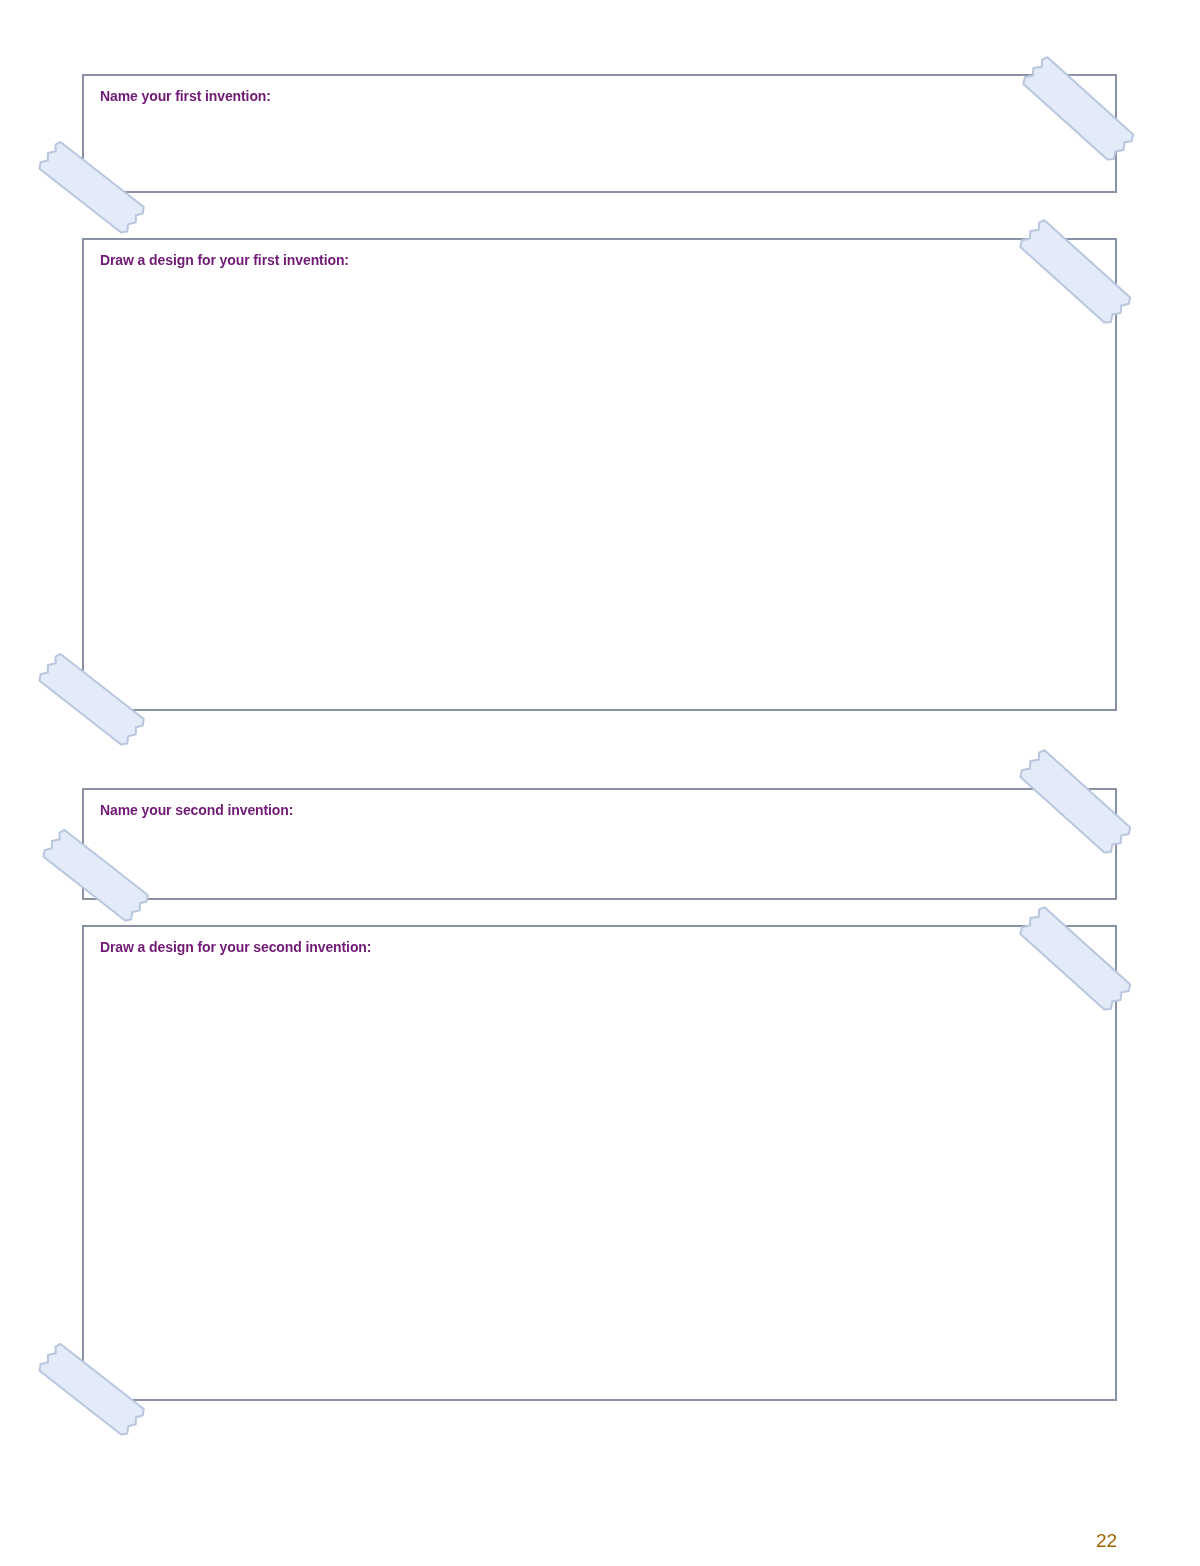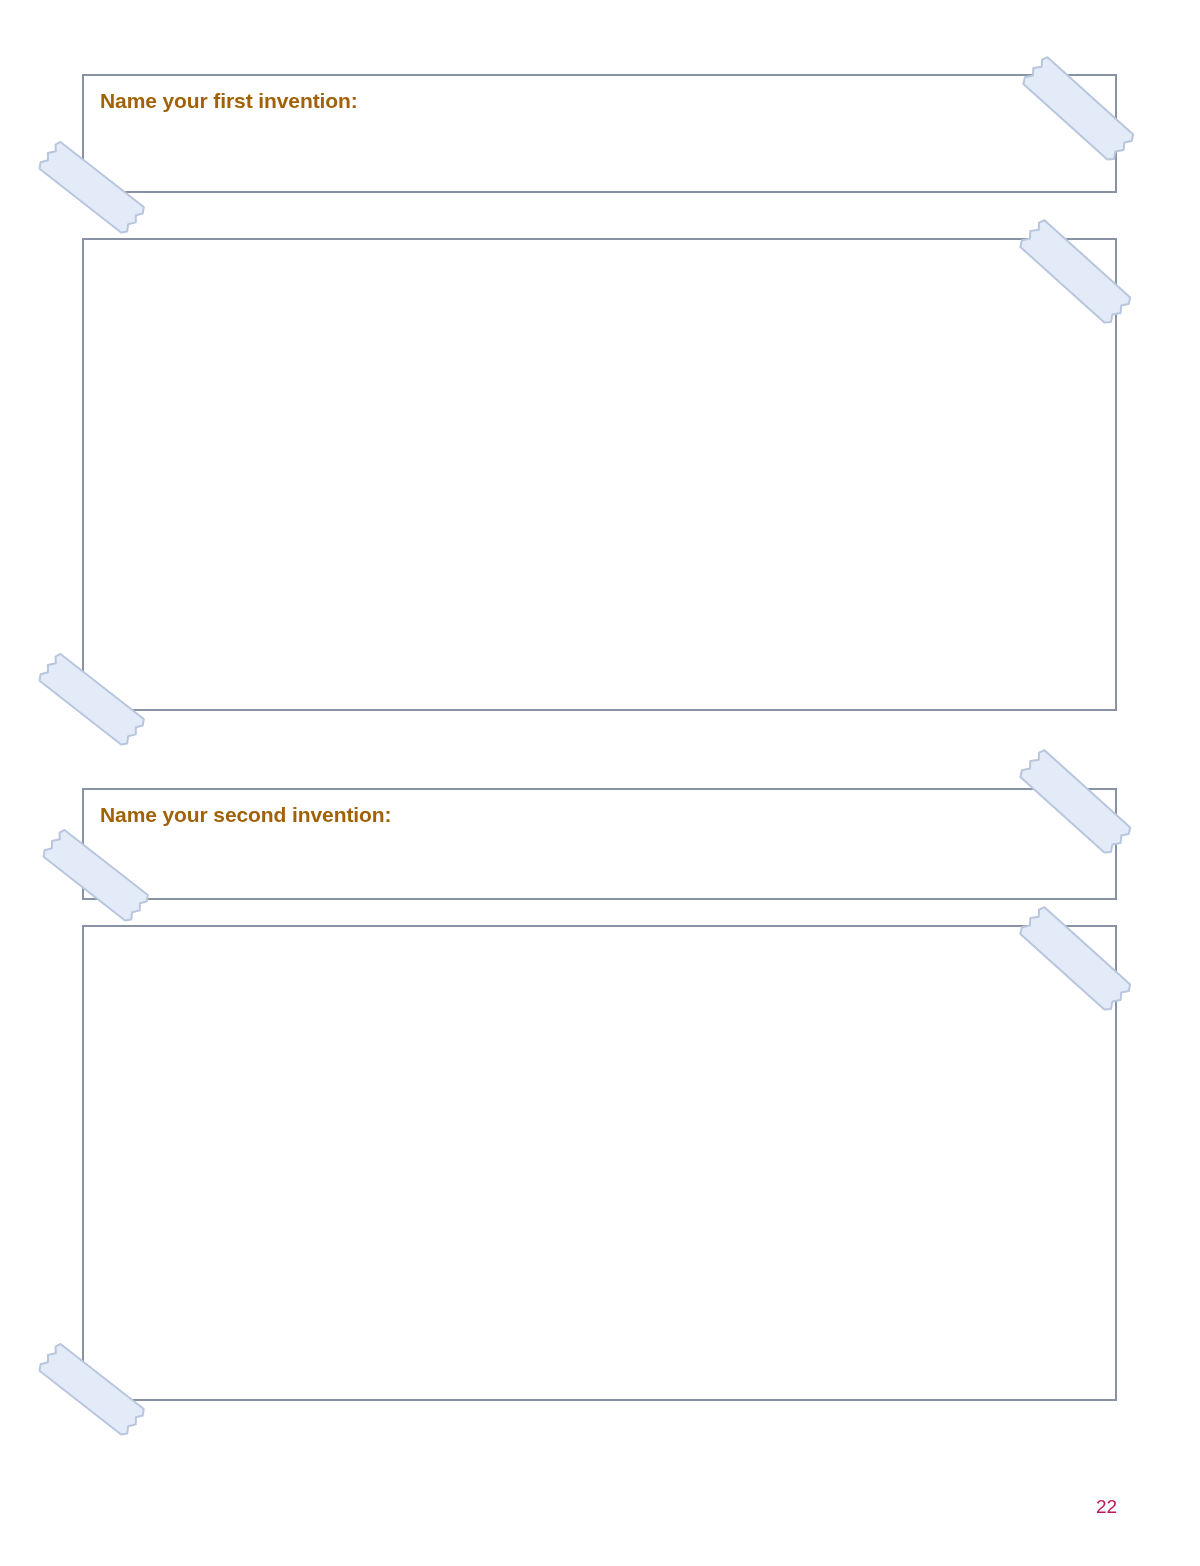--- a/index.html
+++ b/index.html
@@ -27,23 +27,23 @@
     position: absolute;
     box-sizing: border-box;
     border: 2px solid #8892a4;
     background: #ffffff;
   }
 
   .box-label {
     position: absolute;
     left: 16px;
     top: 12px;
-    font-size: 21px;
+    font-size: 14px;
     font-weight: 700;
-    color: #a16207;
+    color: #701a75;
     letter-spacing: -0.1px;
     white-space: nowrap;
     line-height: 1.2;
   }
 
   .box-writearea {
     position: absolute;
     left: 0;
     right: 0;
     bottom: 0;
@@ -71,27 +71,29 @@
 <body>
 
 <div class="page">
 
   <div id="boxes-layer">
       <div class="box" style="left: 82px; top: 74px; width: 1035px; height: 119px; border-color: rgb(136, 146, 164);">
         <div class="box-label">Name your first invention:</div>
         <div class="box-writearea" style="top: 48px;"></div>
       </div>
       <div class="box" style="left: 82px; top: 238px; width: 1035px; height: 473px; border-color: rgb(136, 146, 164);">
+        <div class="box-label">Draw a design for your first invention:</div>
         <div class="box-writearea" style="top: 48px;"></div>
       </div>
       <div class="box" style="left: 82px; top: 768px; width: 1035px; height: 112px; border-color: rgb(136, 146, 164); margin-top: 20px;">
         <div class="box-label">Name your second invention:</div>
         <div class="box-writearea" style="top: 48px;"></div>
       </div>
       <div class="box" style="left: 82px; top: 925px; width: 1035px; height: 476px; border-color: rgb(136, 146, 164);">
+        <div class="box-label">Draw a design for your second invention:</div>
         <div class="box-writearea" style="top: 48px;"></div>
       </div>
     </div>
 
   <div id="tapes-layer">
       <div class="tape" style="left: 1045px; top: 55px; width: 122px; height: 36px; transform: rotate(42deg); transform-origin: 0px 0px;">
         <svg width="122" height="36" viewBox="0 0 122 36">
           <path d="M 3.30 0.00 L 118.70 0.00 L 122.00 6.00 L 117.50 12.00 L 122.00 18.00 L 116.90 24.60 L 120.80 31.20 L 116.30 36.00 L 3.30 36.00 L 0.00 30.00 L 4.80 23.40 L 0.00 17.40 L 5.40 10.80 L 0.90 5.40 Z" fill="#e3ebf8" stroke="#b8c6de" stroke-width="2" stroke-linejoin="round"></path>
         </svg>
       </div>
@@ -125,15 +127,15 @@
           <path d="M 3.30 0.00 L 118.70 0.00 L 122.00 6.00 L 117.50 12.00 L 122.00 18.00 L 116.90 24.60 L 120.80 31.20 L 116.30 36.00 L 3.30 36.00 L 0.00 30.00 L 4.80 23.40 L 0.00 17.40 L 5.40 10.80 L 0.90 5.40 Z" fill="#e3ebf8" stroke="#b8c6de" stroke-width="2" stroke-linejoin="round"></path>
         </svg>
       </div>
       <div class="tape" style="left: 58px; top: 1342px; width: 112px; height: 34px; transform: rotate(38deg); transform-origin: 0px 0px;">
         <svg width="112" height="34" viewBox="0 0 112 34">
           <path d="M 3.12 0.00 L 108.88 0.00 L 112.00 5.67 L 107.75 11.33 L 112.00 17.00 L 107.18 23.23 L 110.87 29.47 L 106.62 34.00 L 3.12 34.00 L 0.00 28.33 L 4.53 22.10 L 0.00 16.43 L 5.10 10.20 L 0.85 5.10 Z" fill="#e3ebf8" stroke="#b8c6de" stroke-width="2" stroke-linejoin="round"></path>
         </svg>
       </div>
     </div>
 
-  <div class="page-number" id="page-number" style="left: 1096px; top: 1496px; color: #be185d;">22</div>
+  <div class="page-number" id="page-number" style="left: 1096px; top: 1530px; color: #a16207;">22</div>
 
 </div>
 
 </body></html>

